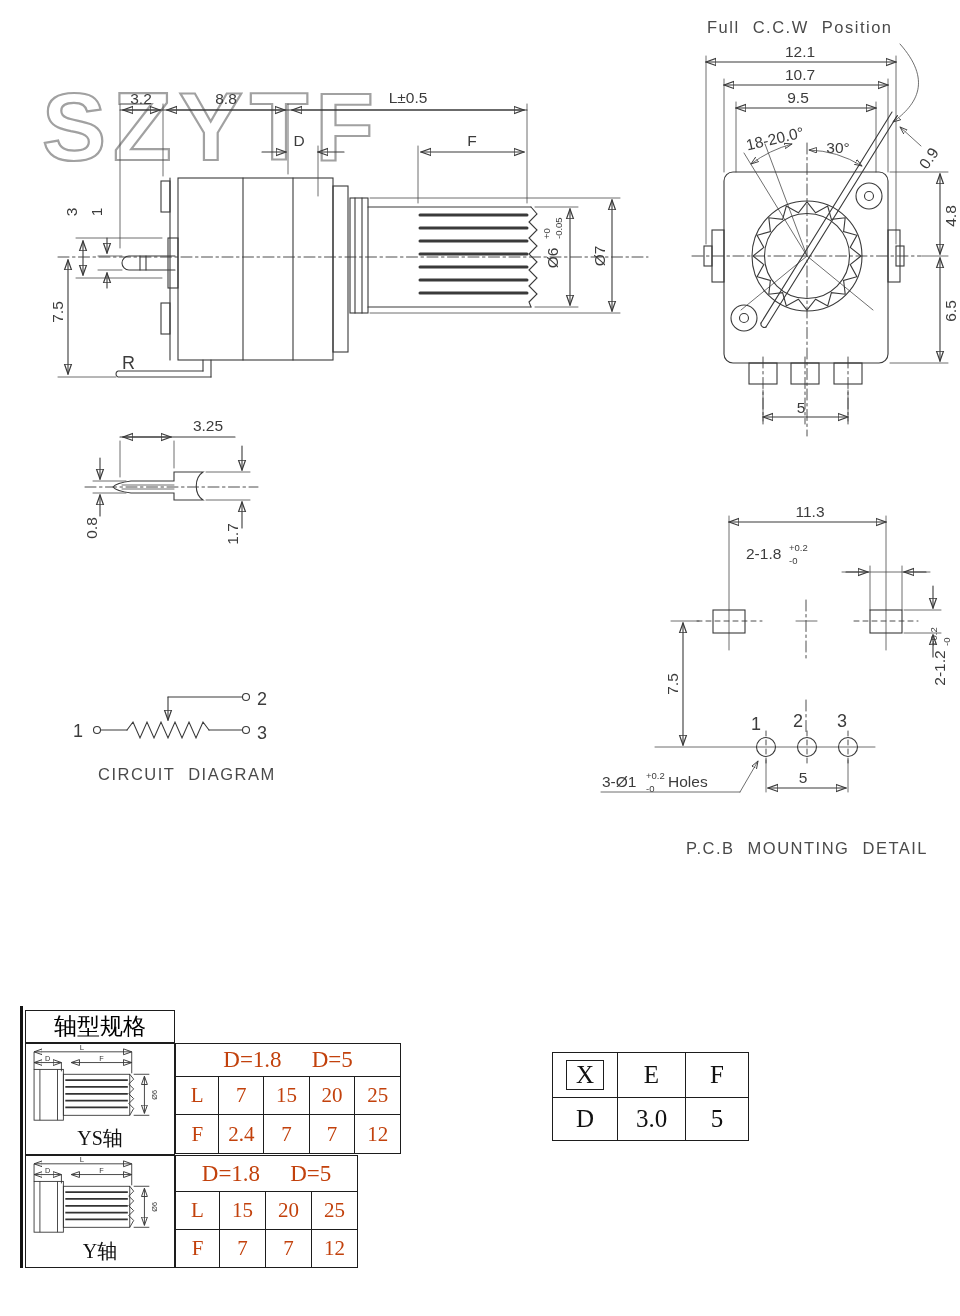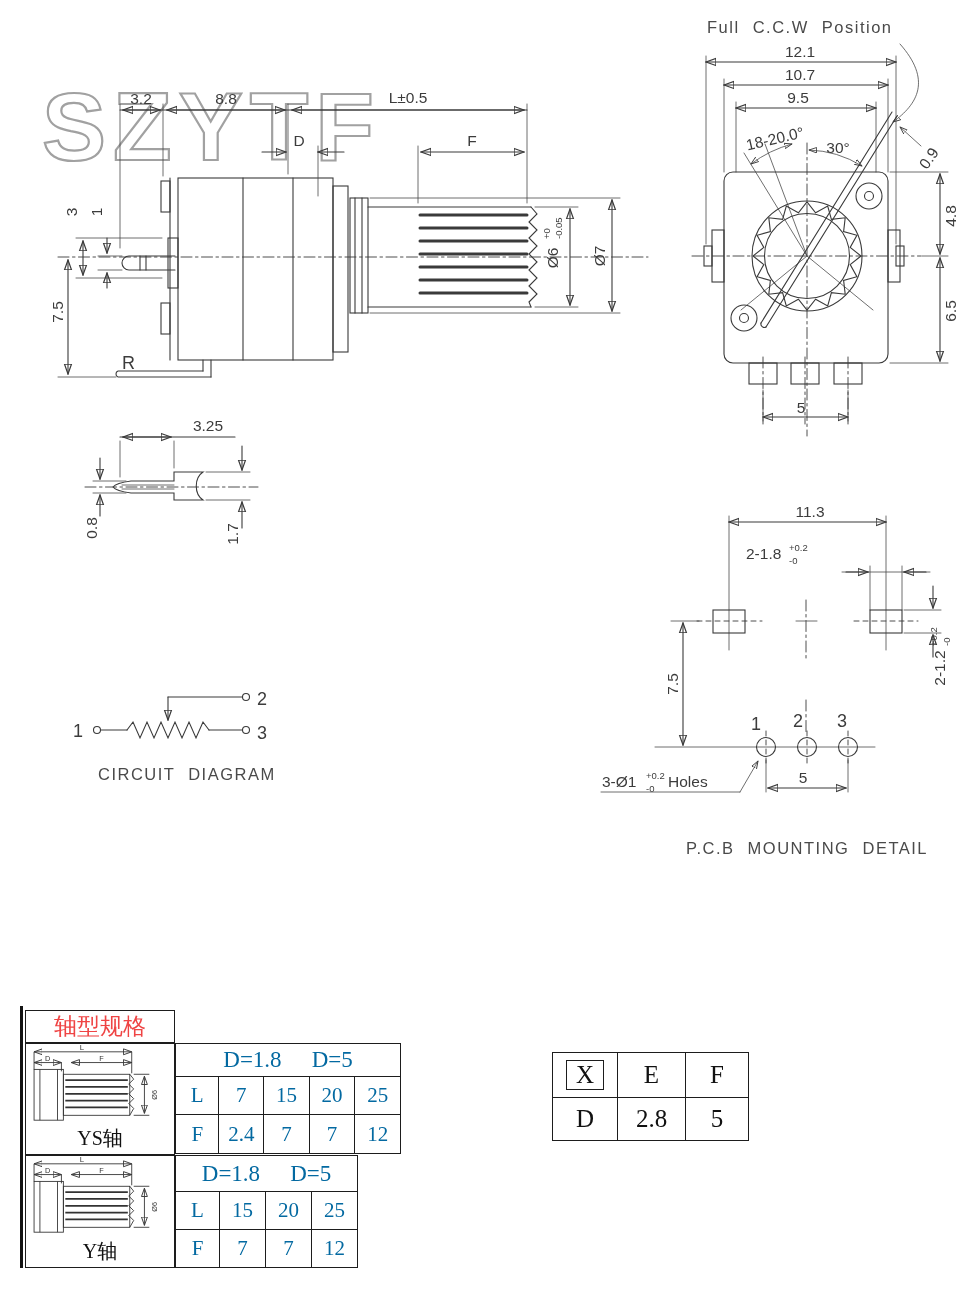--- a/index.html
+++ b/index.html
@@ -11,24 +11,24 @@
   #dwg .dsh{stroke-dasharray:5 4;stroke-width:.9;}
   #dwg .thin{stroke-width:.8;stroke:#4a4a4a;}
   #dwg text{stroke:none;fill:#3c3c3c;font-family:"Liberation Sans",sans-serif;font-size:15.5px;}
   #dwg text.sm{font-size:9.5px;}
   #dwg text.ttl{font-size:16.5px;fill:#4a4a4a;letter-spacing:1.5px;word-spacing:7px;}
   #dwg text.num{font-size:18px;}
   .arr{fill:#3a3a3a;stroke:none;}
   #dwg text.wm{font-size:96px;font-weight:bold;fill:none;stroke:#919191;stroke-width:2.2;letter-spacing:7px;opacity:.85;}
   
   .cellbox{position:absolute;border:1.6px solid #1d1d1d;box-sizing:border-box;}
-  .spec-title{display:flex;align-items:center;justify-content:center;font-family:"Liberation Serif","DejaVu Serif",serif;font-size:23px;color:#ef4444;}
+  .spec-title{display:flex;align-items:center;justify-content:center;font-family:"Liberation Serif","DejaVu Serif",serif;font-size:23px;color:#000000;}
   .shaft-label{position:absolute;left:0;right:0;bottom:2px;text-align:center;font-family:"Liberation Serif","DejaVu Serif",serif;font-size:20px;color:#111;}
   table.spec{position:absolute;border-collapse:collapse;table-layout:fixed;}
-  table.spec td{border:1.6px solid #1d1d1d;text-align:center;vertical-align:middle;font-family:"Liberation Serif","DejaVu Serif",serif;font-size:21px;color:#0369a1;padding:0;}
+  table.spec td{border:1.6px solid #1d1d1d;text-align:center;vertical-align:middle;font-family:"Liberation Serif","DejaVu Serif",serif;font-size:21px;color:#c2410c;padding:0;}
   table.spec td.dh{font-size:23px;}
   table.spec td.dh span{display:inline-block;}
   table.spec td.dh .gap{width:30px;}
   table.code{position:absolute;border-collapse:collapse;table-layout:fixed;}
   table.code td{border:1.7px solid #1d1d1d;text-align:center;vertical-align:middle;font-family:"Liberation Serif","DejaVu Serif",serif;font-size:25px;color:#111;padding:0;}
   table.code td .boxed{display:inline-block;border:1.5px solid #1d1d1d;padding:0 9px;line-height:1.15;}
   .mini text{stroke:none;fill:#333;font-family:"Liberation Sans",sans-serif;}
   .mini line,.mini path,.mini rect{stroke:#333;fill:none;stroke-width:.9;}
   .mini .k{stroke-width:1.8;}
 </style>
@@ -413,17 +413,17 @@
 
 <table class="code" style="left:552px;top:1052px;">
   <tbody>
       <tr style="height:45px;">
     <td style="width:64px;"><span class="boxed">X</span></td>
     <td style="width:67px;">E</td>
     <td style="width:62px;">F</td>
   </tr>
   <tr style="height:43px;">
     <td>D</td>
-    <td>2.8</td>
+    <td>3.0</td>
     <td>5</td>
   </tr>
 </tbody>
   </table>
 
 </body></html>

